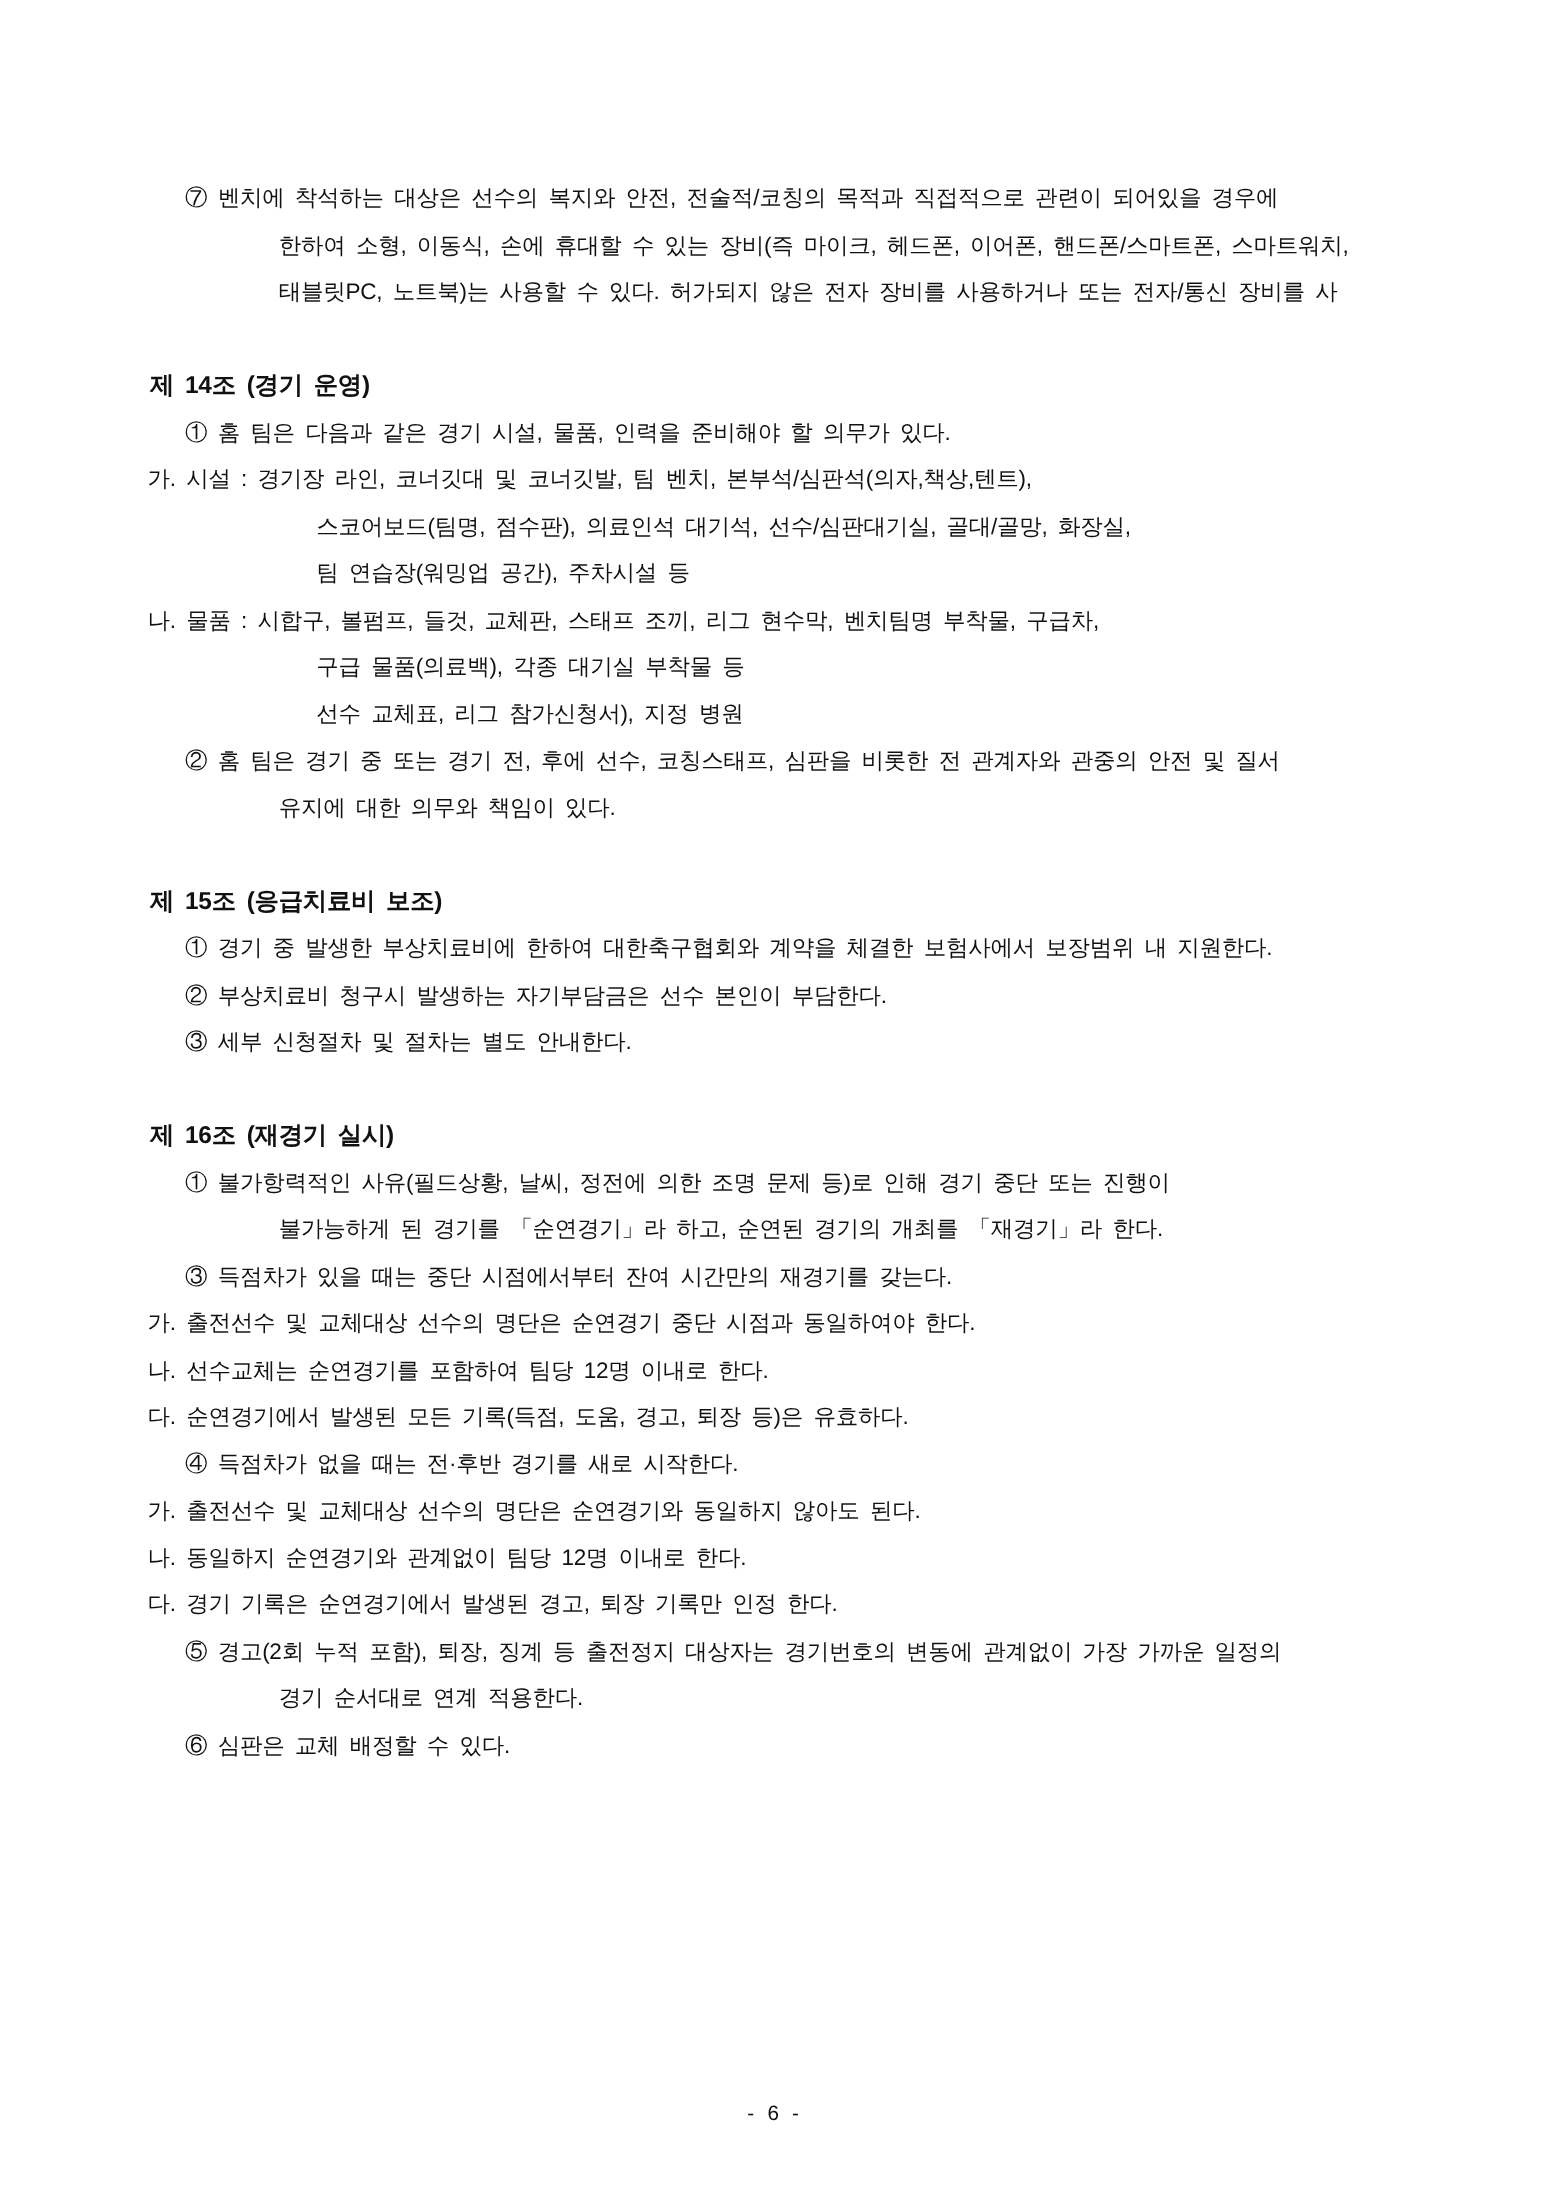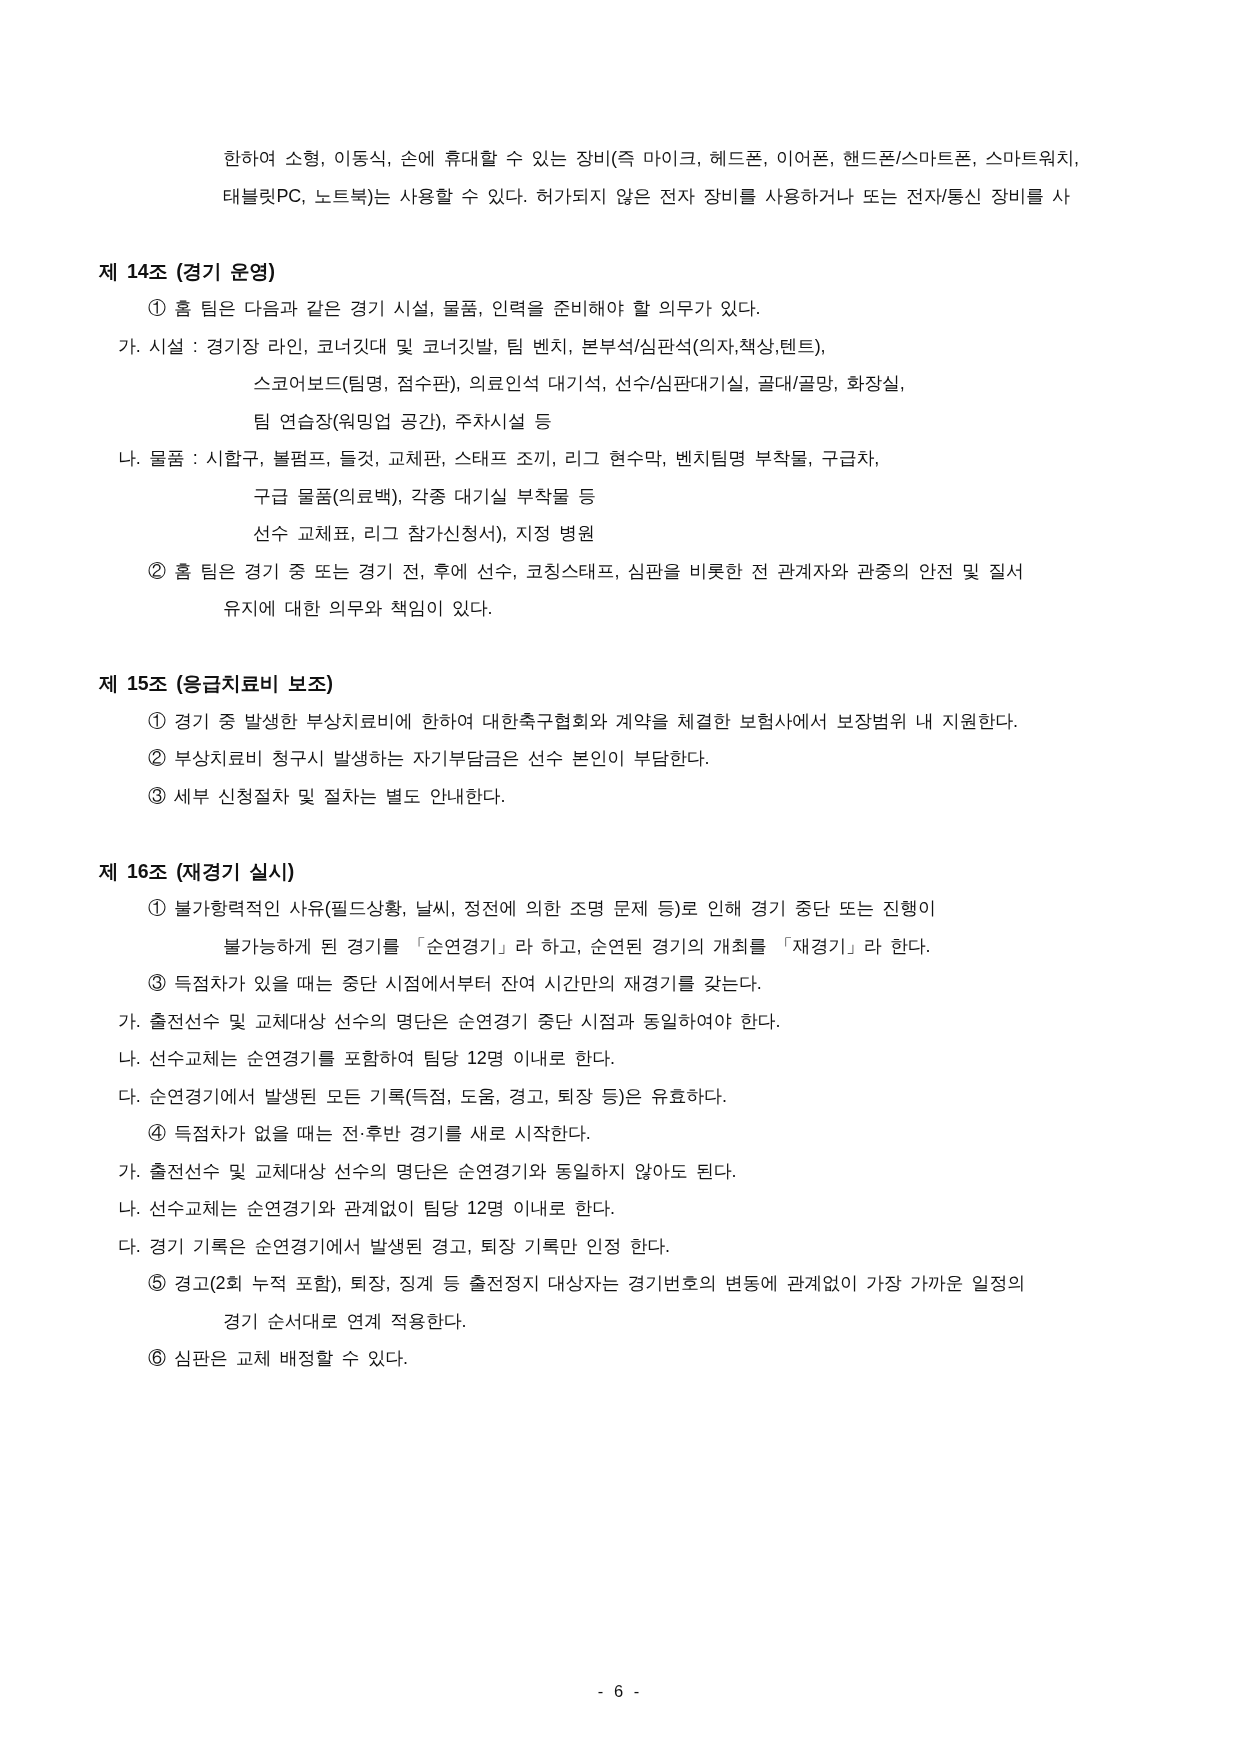--- a/index.html
+++ b/index.html
@@ -21,24 +21,23 @@
   }
   .line {
     font-size: 18px;
     line-height: 37.5px;
     white-space: nowrap;
     word-spacing: 3.5px;
     letter-spacing: -0.2px;
   }
   .heading {
     margin-top: 37.5px;
-    padding-left: 88px;
+    padding-left: 120px;
     font-weight: bold;
     font-size: 19.5px;
-    margin-left: 11px;
   }
   .l1  { padding-left: 148px; }
   .l1c { padding-left: 178px; margin-left: 45px; }
   .l2  { padding-left: 118px; }
   .l2c { padding-left: 253px; }
   .footer {
     position: absolute;
     left: 0;
     bottom: 52px;
     width: 100%;
@@ -47,20 +46,21 @@
     letter-spacing: 3px;
     color: #111111;
   }
 </style>
 </head>
 <body>
 
 <div class="page">
   <div class="content">
 
+    <div class="line l1">⑦ 벤치에 착석하는 대상은 선수의 복지와 안전, 전술적/코칭의 목적과 직접적으로 관련이 되어있을 경우에</div>
     <div class="line l1c">한하여 소형, 이동식, 손에 휴대할 수 있는 장비(즉 마이크, 헤드폰, 이어폰, 핸드폰/스마트폰, 스마트워치,</div>
     <div class="line l1c">태블릿PC, 노트북)는 사용할 수 있다. 허가되지 않은 전자 장비를 사용하거나 또는 전자/통신 장비를 사</div>
 
     <div class="line heading">제 14조 (경기 운영)</div>
     <div class="line l1">① 홈 팀은 다음과 같은 경기 시설, 물품, 인력을 준비해야 할 의무가 있다.</div>
     <div class="line l2">가. 시설 : 경기장 라인, 코너깃대 및 코너깃발, 팀 벤치, 본부석/심판석(의자,책상,텐트),</div>
     <div class="line l2c">스코어보드(팀명, 점수판), 의료인석 대기석, 선수/심판대기실, 골대/골망, 화장실,</div>
     <div class="line l2c">팀 연습장(워밍업 공간), 주차시설 등</div>
     <div class="line l2">나. 물품 : 시합구, 볼펌프, 들것, 교체판, 스태프 조끼, 리그 현수막, 벤치팀명 부착물, 구급차,</div>
     <div class="line l2c">구급 물품(의료백), 각종 대기실 부착물 등</div>
@@ -75,21 +75,21 @@
 
     <div class="line heading">제 16조 (재경기 실시)</div>
     <div class="line l1">① 불가항력적인 사유(필드상황, 날씨, 정전에 의한 조명 문제 등)로 인해 경기 중단 또는 진행이</div>
     <div class="line l1c">불가능하게 된 경기를 「순연경기」라 하고, 순연된 경기의 개최를 「재경기」라 한다.</div>
     <div class="line l1">③ 득점차가 있을 때는 중단 시점에서부터 잔여 시간만의 재경기를 갖는다.</div>
     <div class="line l2">가. 출전선수 및 교체대상 선수의 명단은 순연경기 중단 시점과 동일하여야 한다.</div>
     <div class="line l2">나. 선수교체는 순연경기를 포함하여 팀당 12명 이내로 한다.</div>
     <div class="line l2">다. 순연경기에서 발생된 모든 기록(득점, 도움, 경고, 퇴장 등)은 유효하다.</div>
     <div class="line l1">④ 득점차가 없을 때는 전·후반 경기를 새로 시작한다.</div>
     <div class="line l2">가. 출전선수 및 교체대상 선수의 명단은 순연경기와 동일하지 않아도 된다.</div>
-    <div class="line l2">나. 선수교체는 순연경기와 관계없이 팀당 12명 이내로 한다.</div>
+    <div class="line l2">나. 동일하지 순연경기와 관계없이 팀당 12명 이내로 한다.</div>
     <div class="line l2">다. 경기 기록은 순연경기에서 발생된 경고, 퇴장 기록만 인정 한다.</div>
     <div class="line l1">⑤ 경고(2회 누적 포함), 퇴장, 징계 등 출전정지 대상자는 경기번호의 변동에 관계없이 가장 가까운 일정의</div>
     <div class="line l1c">경기 순서대로 연계 적용한다.</div>
     <div class="line l1">⑥ 심판은 교체 배정할 수 있다.</div>
 
   </div>
 
   <div class="footer">- 6 -</div>
 </div>
 

